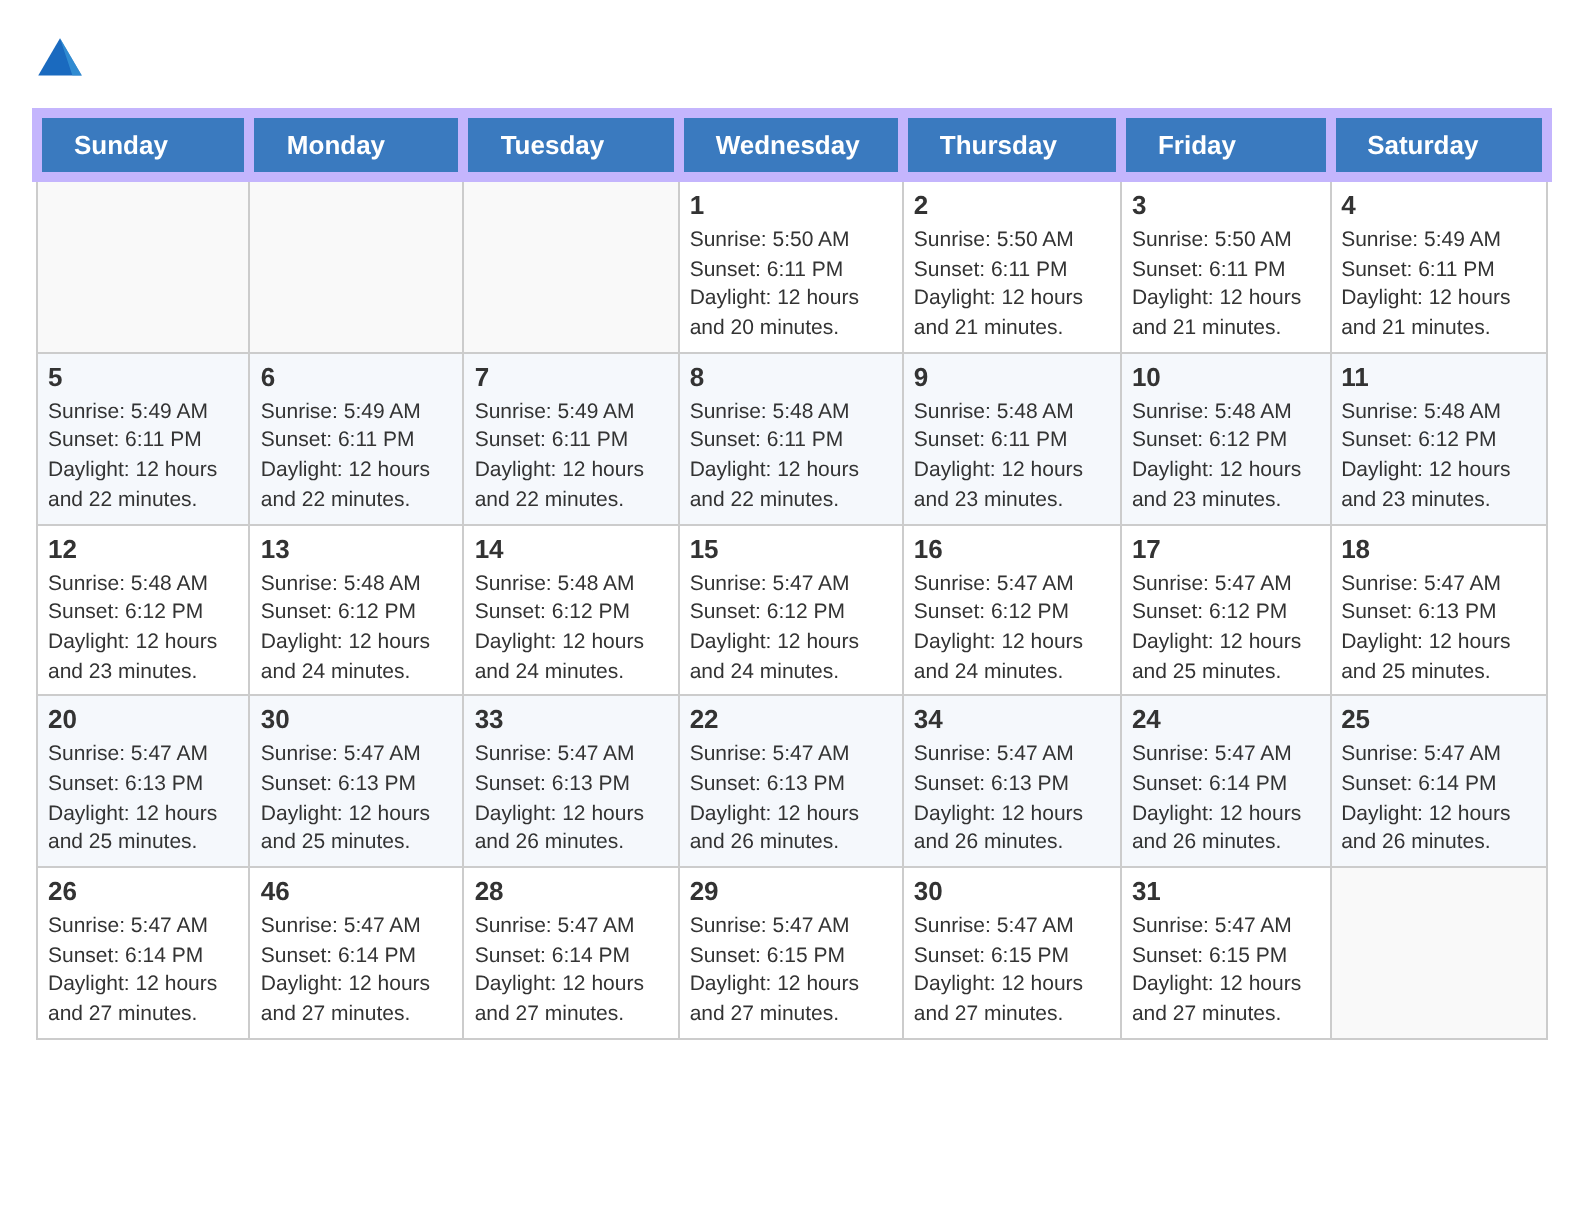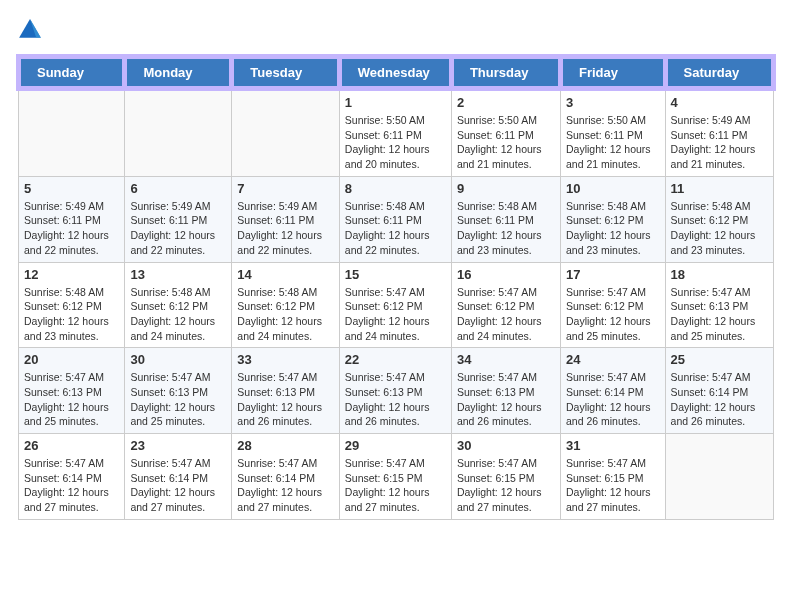--- a/index.html
+++ b/index.html
@@ -278,21 +278,21 @@
         </td>
       </tr>
       <tr>
         <td>
           <div class="day-num">26</div>
           <div class="day-info" style="white-space: pre-line;">Sunrise: 5:47 AM
 Sunset: 6:14 PM
 Daylight: 12 hours and 27 minutes.</div>
         </td>
         <td>
-          <div class="day-num">23</div>
+          <div class="day-num">46</div>
           <div class="day-info" style="white-space: pre-line;">Sunrise: 5:47 AM
 Sunset: 6:14 PM
 Daylight: 12 hours and 27 minutes.</div>
         </td>
         <td>
           <div class="day-num">28</div>
           <div class="day-info" style="white-space: pre-line;">Sunrise: 5:47 AM
 Sunset: 6:14 PM
 Daylight: 12 hours and 27 minutes.</div>
         </td>

